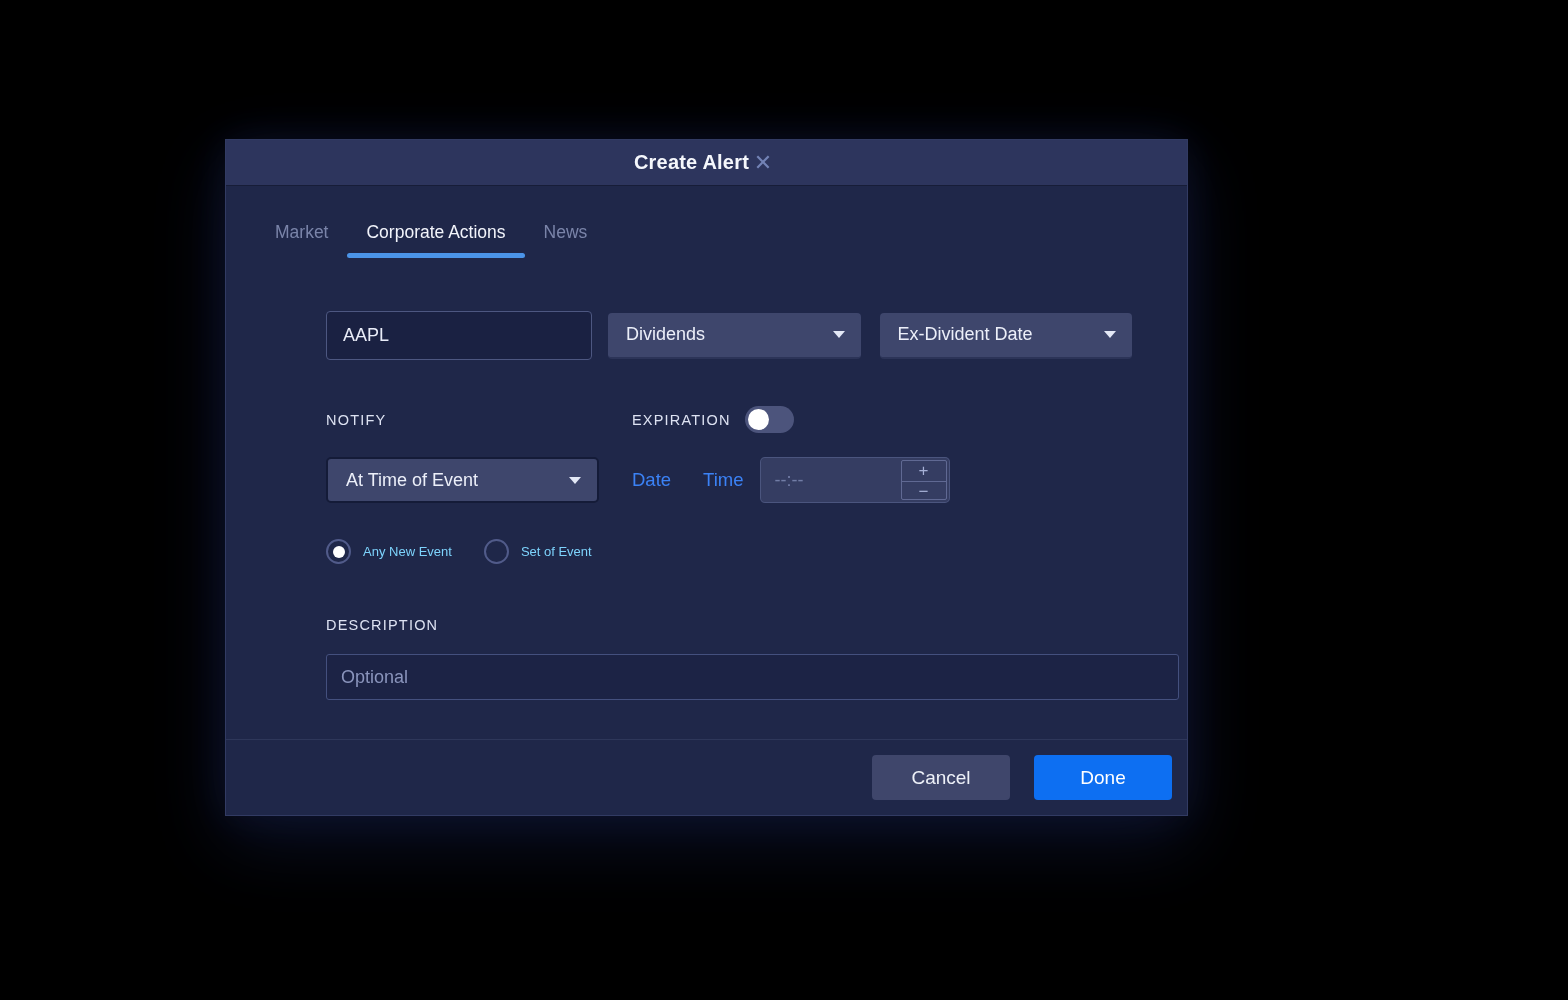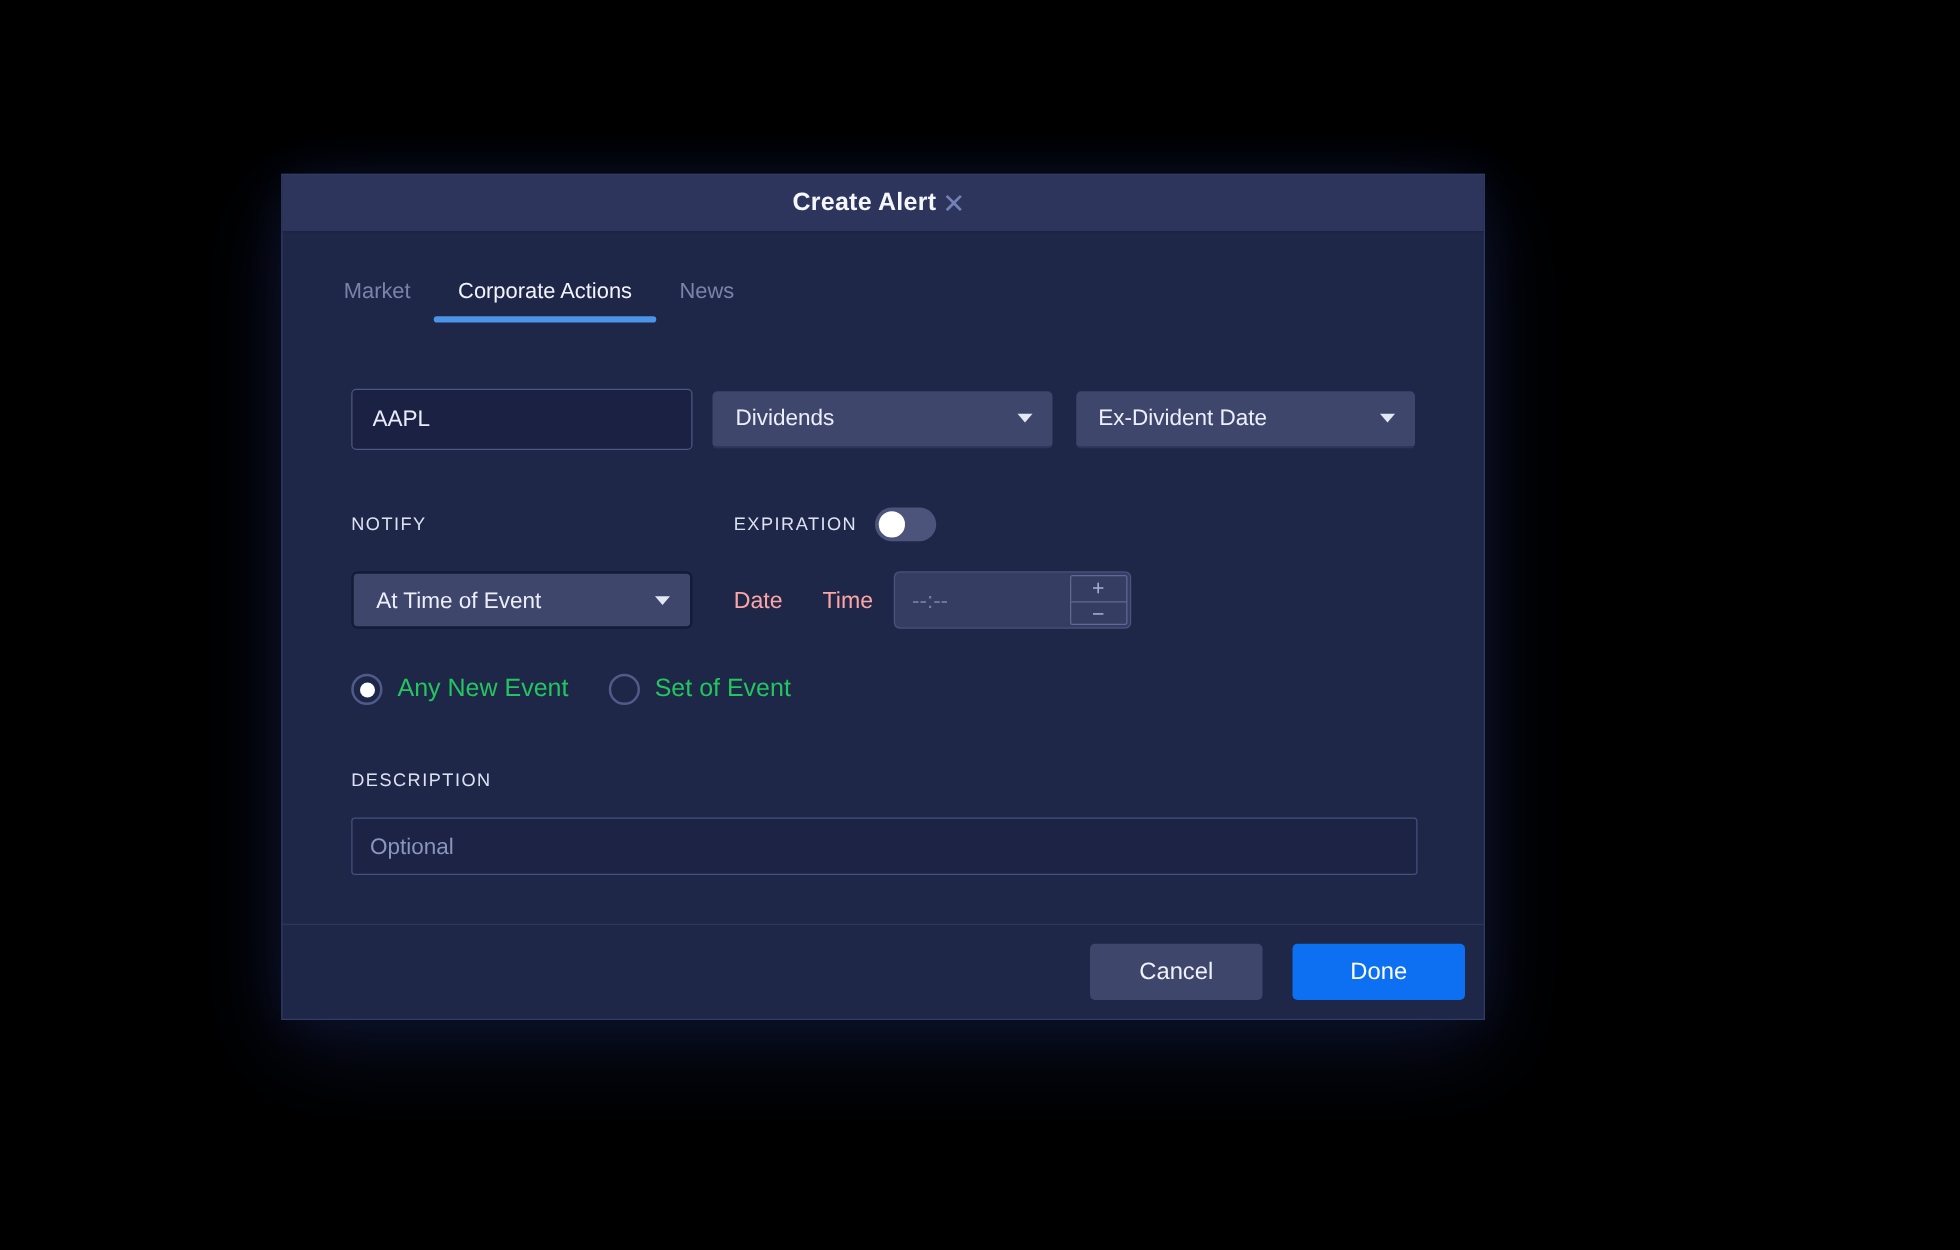--- a/index.html
+++ b/index.html
@@ -57,21 +57,21 @@
   .tab.active { color: #f2f4fb; }
   .tab.active .underline {
     position: absolute;
     left: 0; right: 0; bottom: 0;
     height: 5px;
     border-radius: 3px;
     background: #4b94e8;
   }
 
   
-  .content { padding: 0 55px; }
+  .content { padding: 0 55px; margin-left: 45px; }
 
   .row-fields {
     margin-top: 53px;
     display: flex;
     align-items: center;
   }
   .symbol-input {
     width: 274px; height: 49px;
     background: #1a2142;
     border: 1px solid #4d5781;
@@ -141,21 +141,21 @@
   }
   .dd-notify-timing {
     width: 273px;
     height: 46px;
     border: 2px solid #141b38;
     border-bottom: 2px solid #141b38;
     border-radius: 5px;
     gap: 23px;
   }
   .field-label {
-    color: #fca5a5;
+    color: #3b82f6;
     font-size: 18.5px;
   }
   .lbl-date { margin-left: 33px; }
   .lbl-time { margin-left: 32px; }
   .date-input {
     margin-left: 14px;
     width: 194px; height: 46px;
     background: #333b60;
     border: 1px solid rgba(110,122,170,0.35);
     border-radius: 5px;
@@ -218,22 +218,22 @@
   }
   .radio-circle .dot {
     width: 12px; height: 12px;
     border-radius: 50%;
     background: #ffffff;
     display: none;
   }
   .radio-item.selected .radio-circle .dot { display: block; }
   .radio-label {
     margin-left: 12px;
-    color: #22c55e;
-    font-size: 20px;
+    color: #7dd3fc;
+    font-size: 13px;
   }
 
   .description-label { margin-top: 52px; }
   .description-input {
     margin-top: 20px;
     width: 853px; height: 46px;
     background: #1c2345;
     border: 1px solid #44507e;
     border-radius: 3px;
     color: #e9ecf8;

